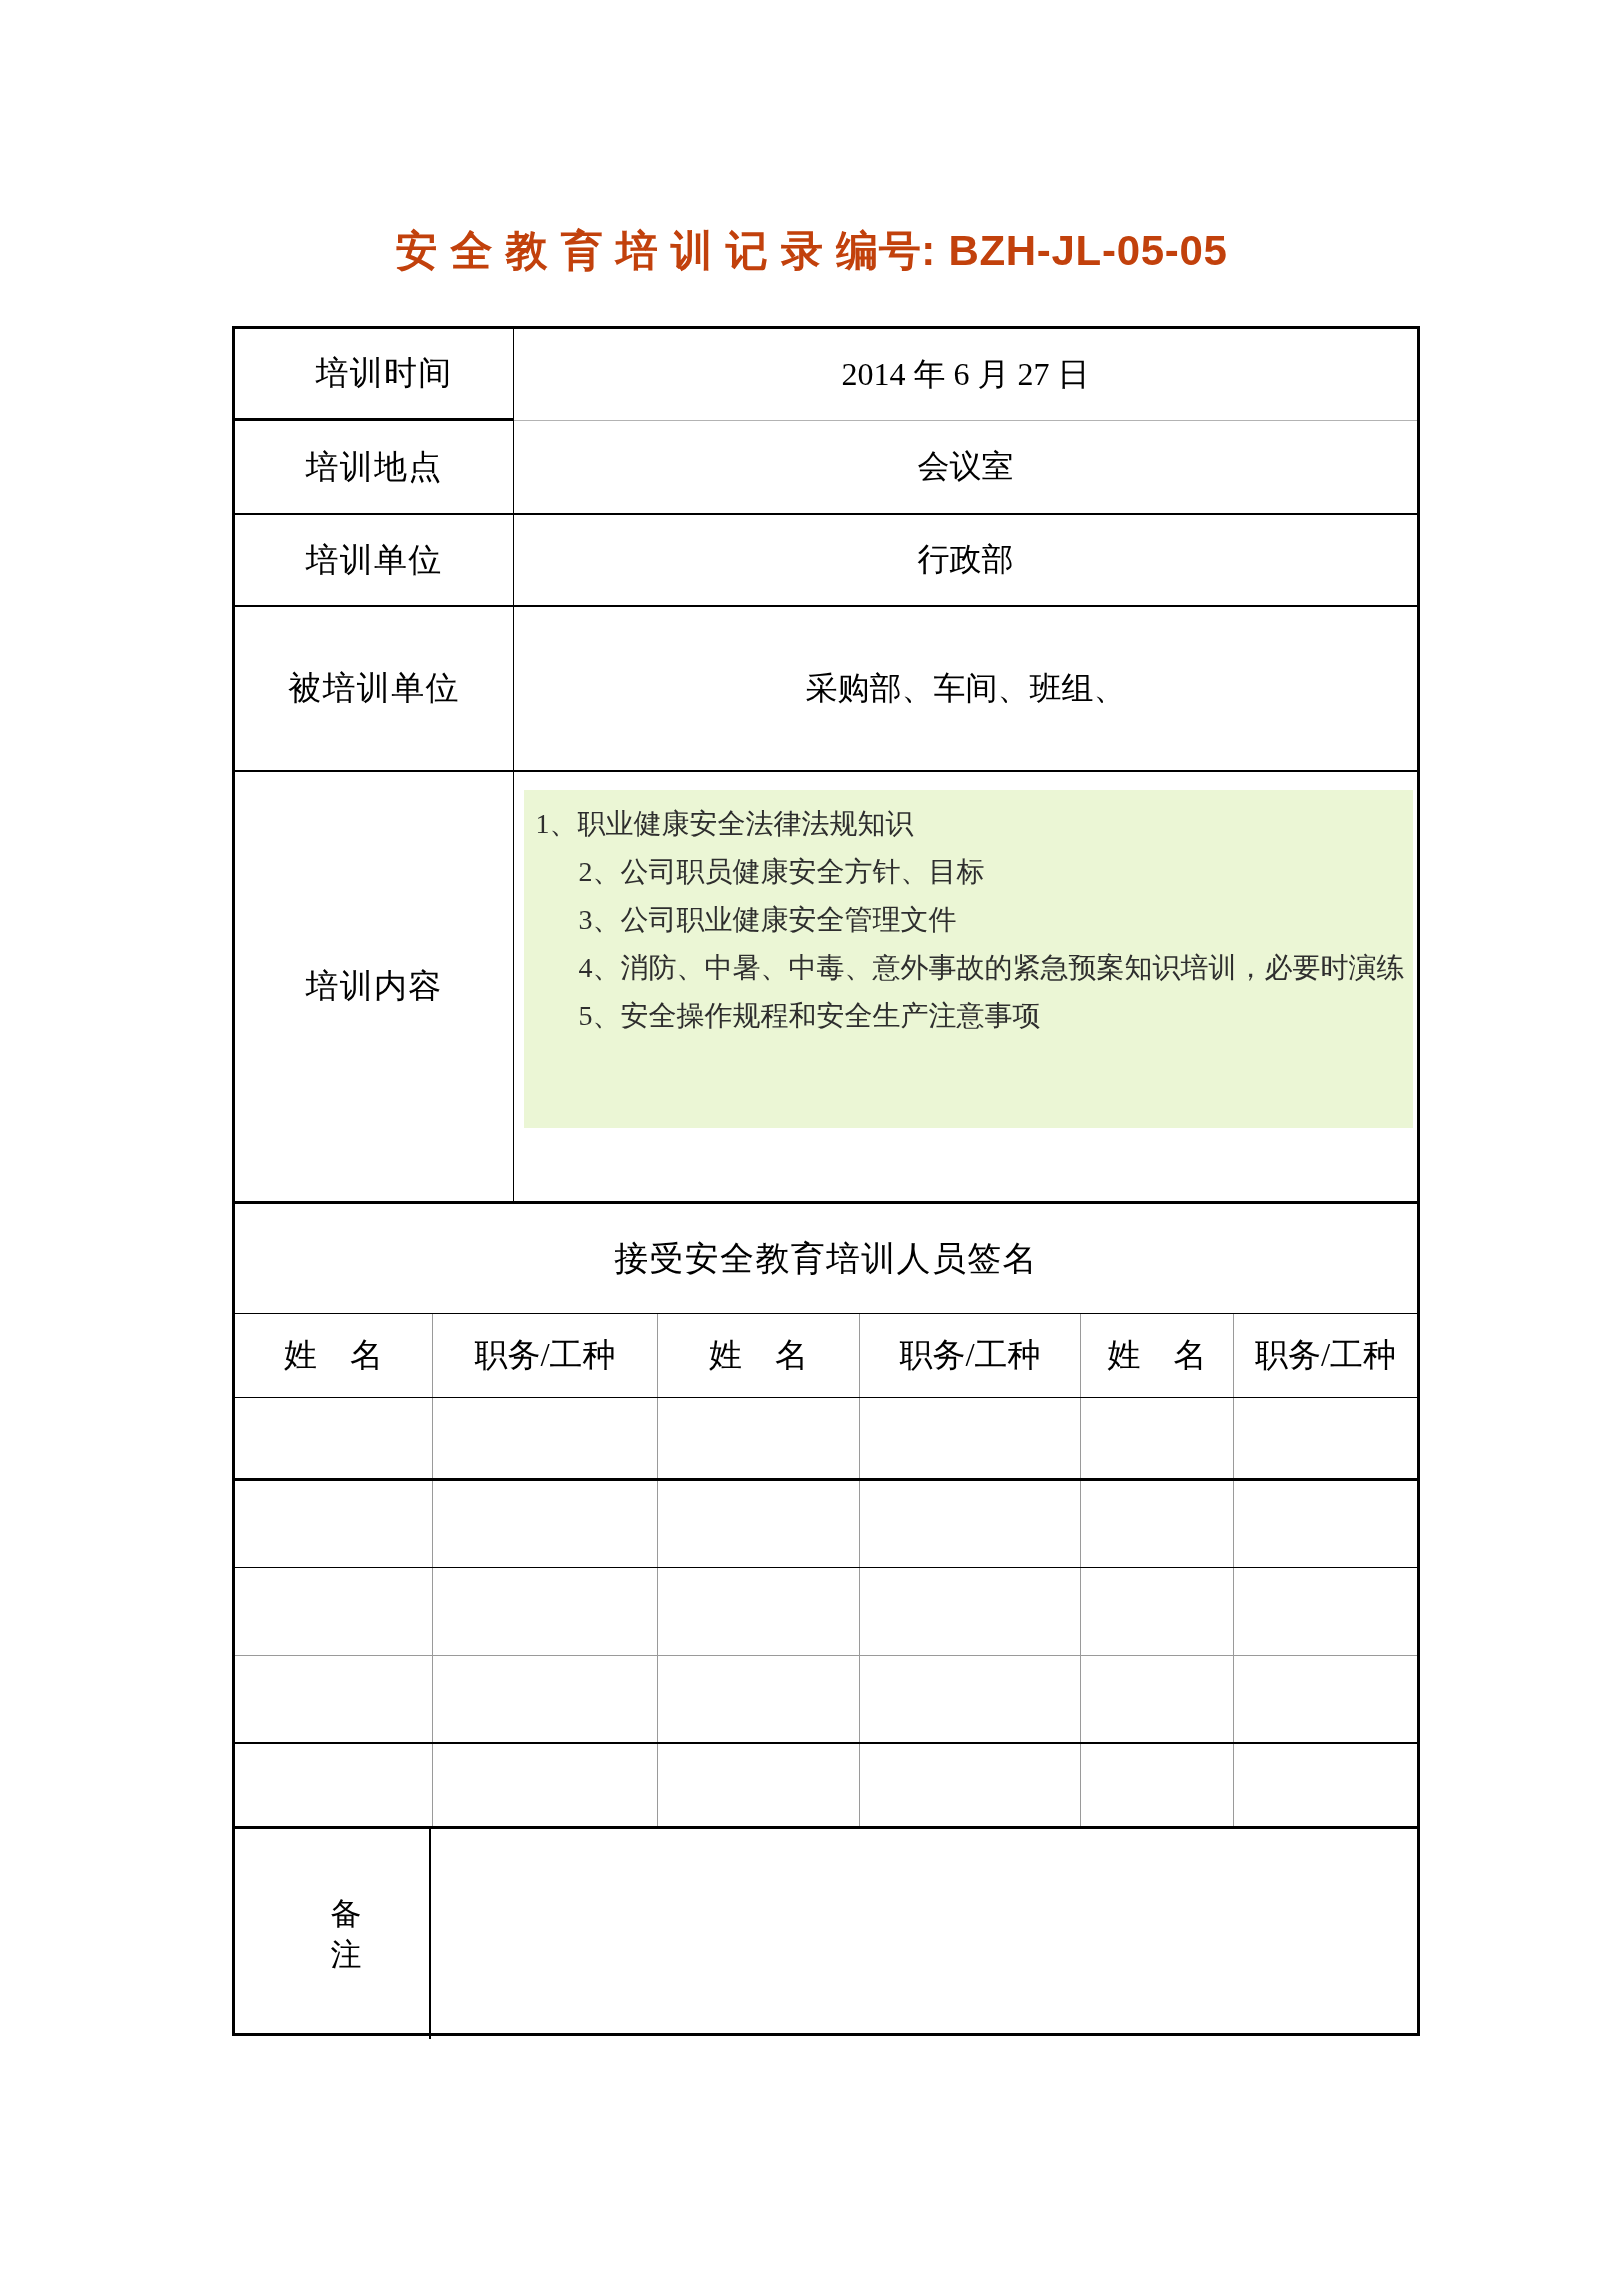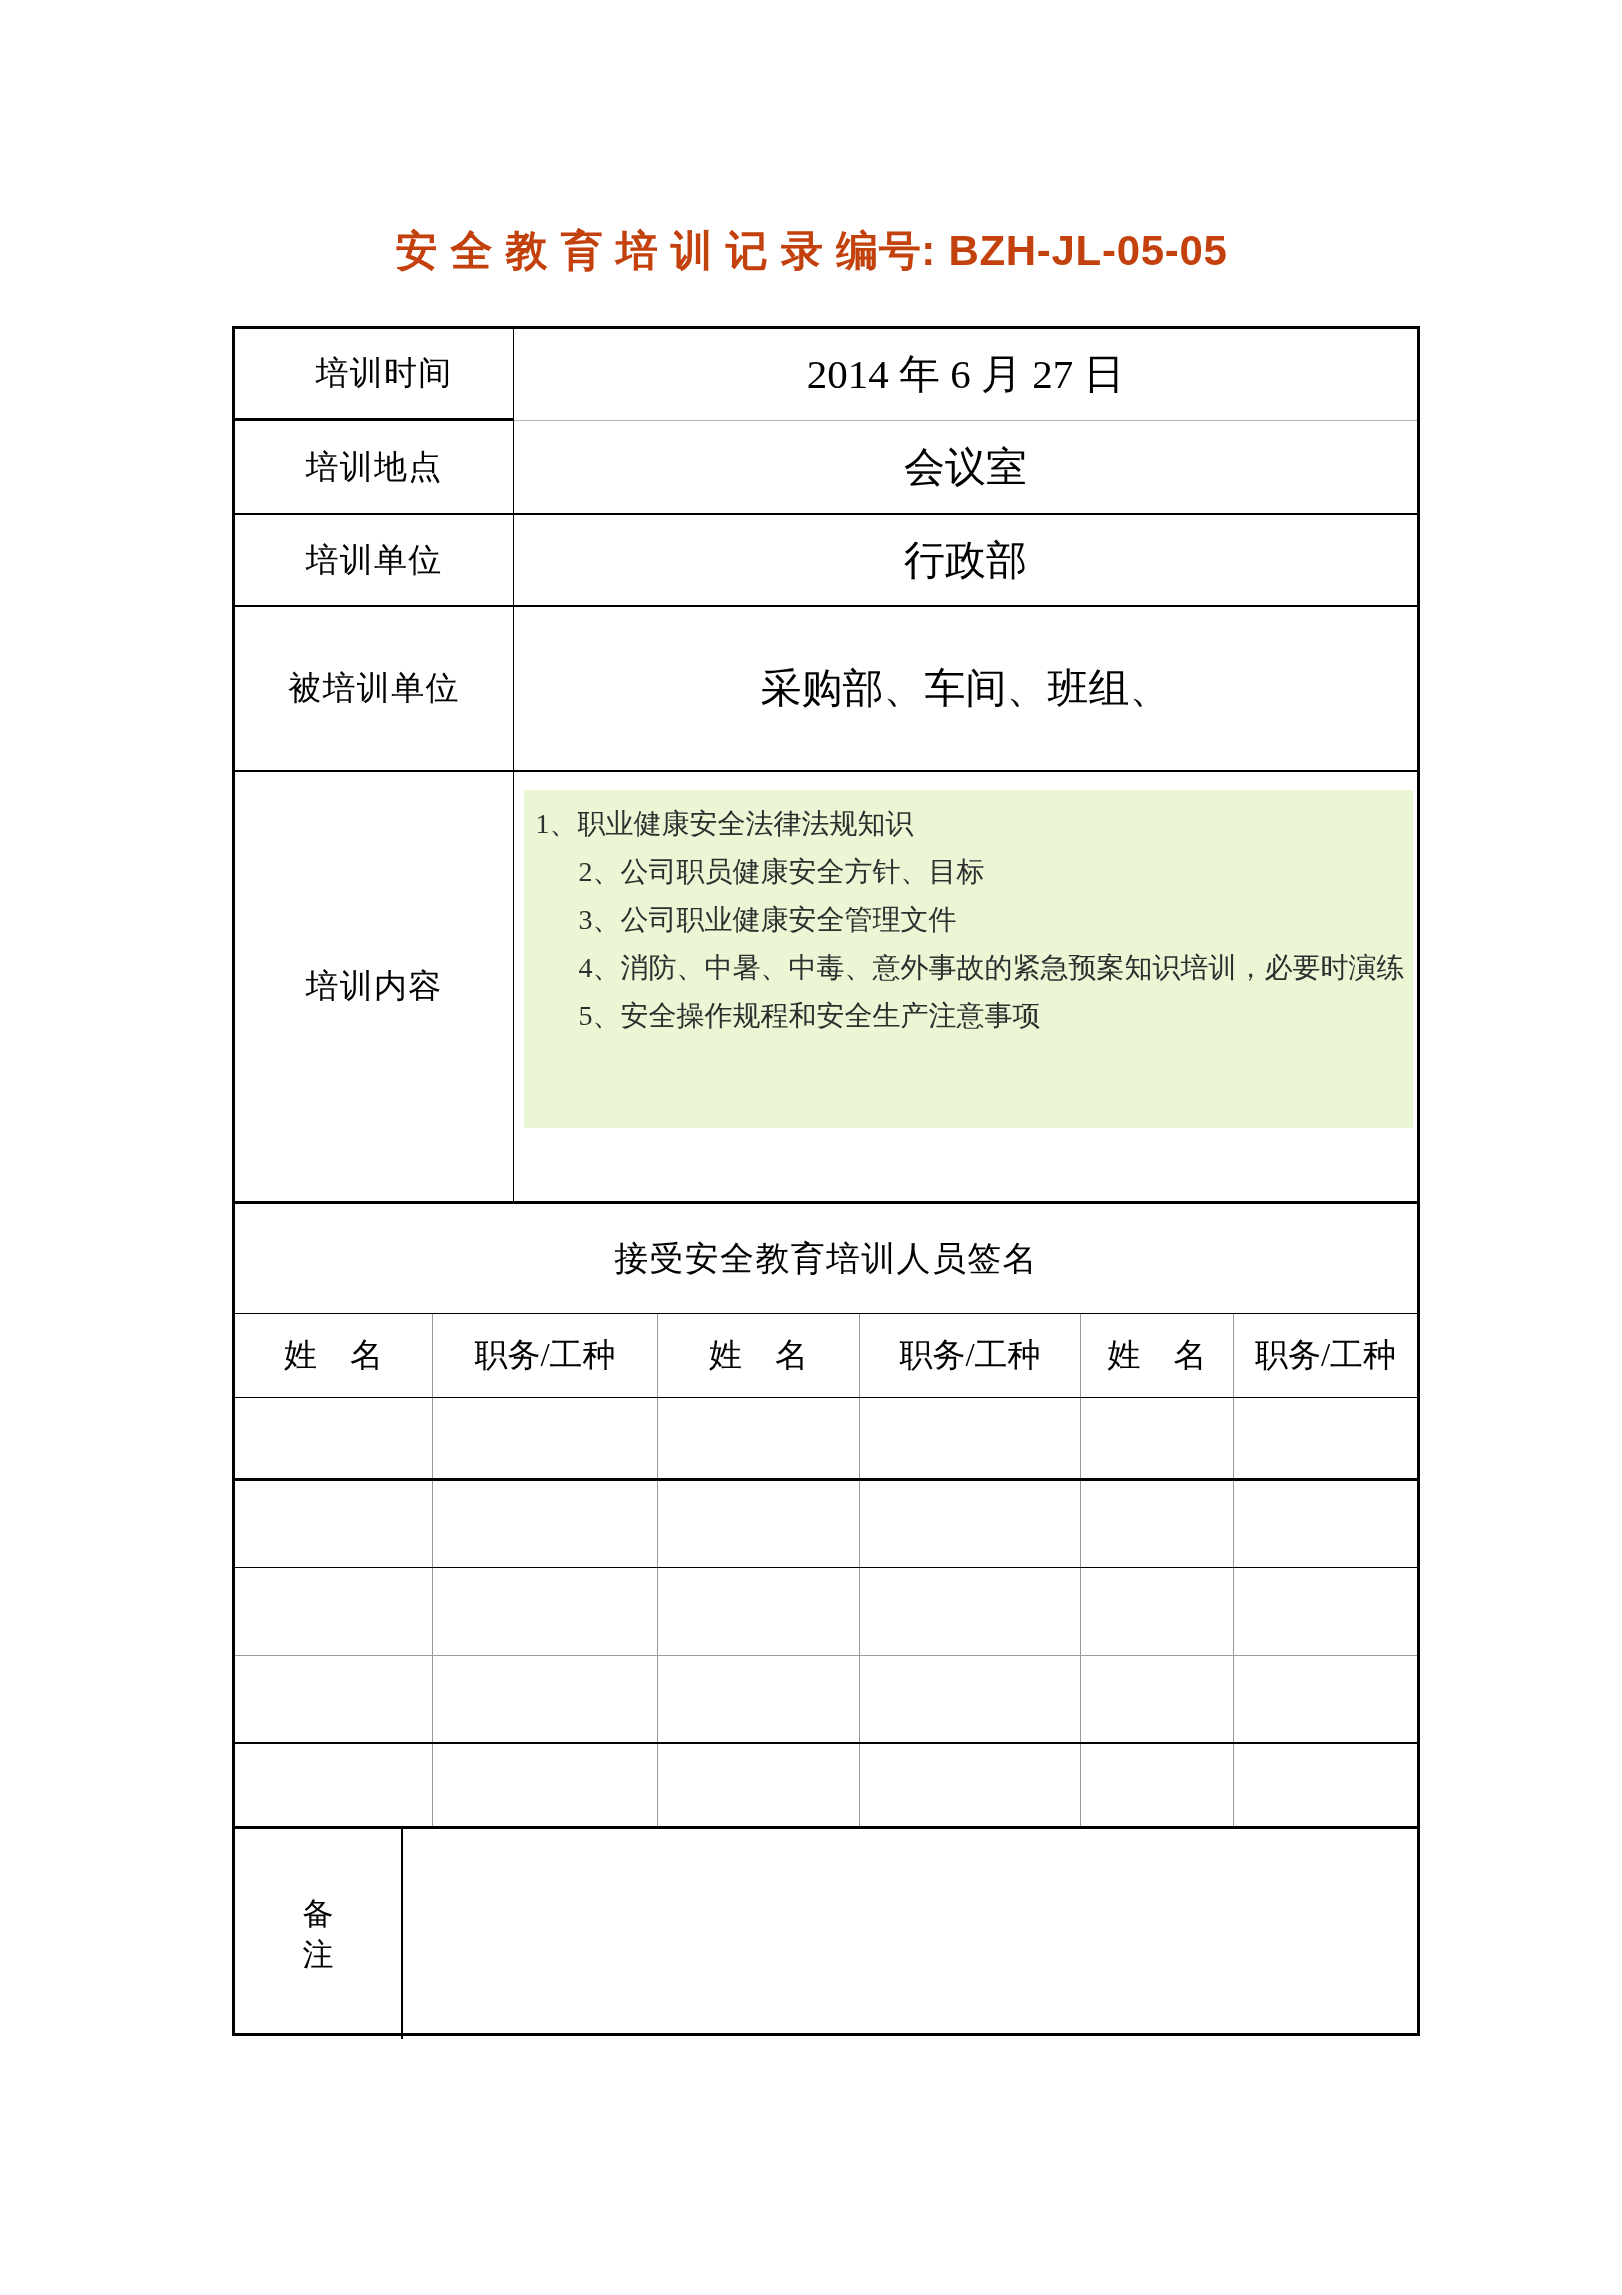--- a/index.html
+++ b/index.html
@@ -32,21 +32,21 @@
     background:#fff;
   }
   .trow{display:flex;box-sizing:border-box;width:100%;}
   .cell{box-sizing:border-box;display:flex;align-items:center;justify-content:center;}
   .label-cell{
     width:279px;flex:0 0 279px;
     border-right:1.3px solid #000;
     font-size:33px;letter-spacing:1.3px;
     text-align:center;
   }
-  .value-cell{flex:1;font-size:41px;text-align:center;}
+  .value-cell{flex:1;font-size:32px;text-align:center;}
   
   .row-time{height:92px;}
   .row-time .label-cell{border-bottom:3.3px solid #000;padding-left:20px;}
   .row-time .value-cell{border-bottom:1.3px solid #b3b3b3;}
   .row-place{height:94px;border-bottom:2.6px solid #000;}
   .row-unit{height:92px;border-bottom:2.6px solid #000;font-family:Liberation Serif, serif;}
   .row-trained{height:165px;border-bottom:2.6px solid #000;}
   .row-content{height:432px;border-bottom:3.3px solid #000;}
   .row-sigtitle{height:110px;border-bottom:1.3px solid #000;}
   .row-sighead{height:84px;border-bottom:1.3px solid #000;}
@@ -86,20 +86,21 @@
   .w3{flex:0 0 202px;}
   .w4{flex:0 0 221px;}
   .w5{flex:0 0 153px;}
   .w6{flex:1;}
   .sig-head .cell{font-size:33px;}
   
   .remark-label-cell{
     width:168px;flex:0 0 168px;
     border-right:2.6px solid #000;
     font-size:31px;
+    margin-left:28px;
   }
   .remark-label-text{
     width:34px;
     line-height:41px;
     word-break:break-all;
     text-align:center;
   }
   .remark-value-cell{flex:1;}
 </style>
 </head>

